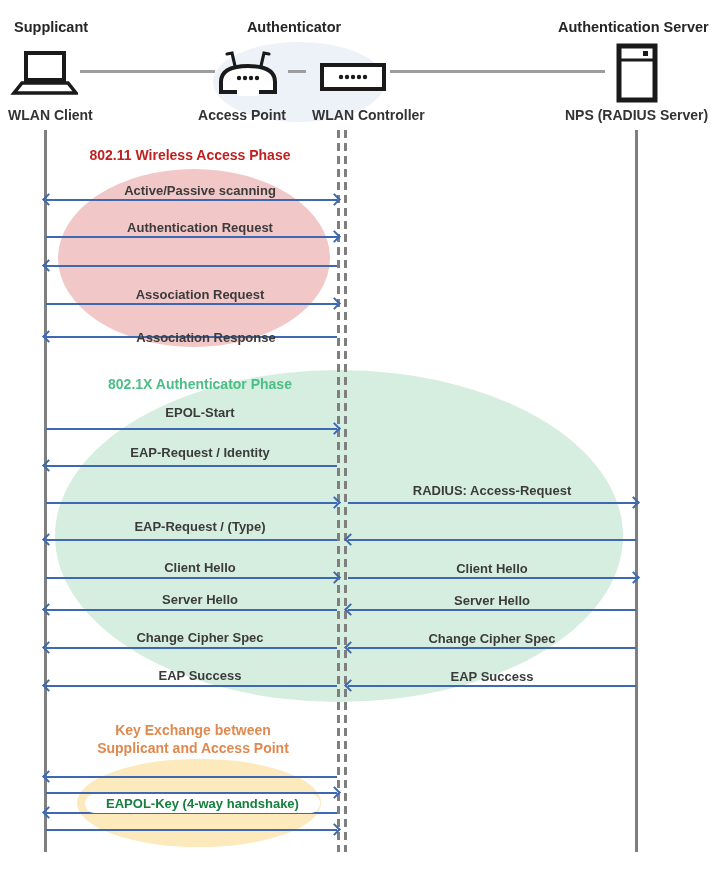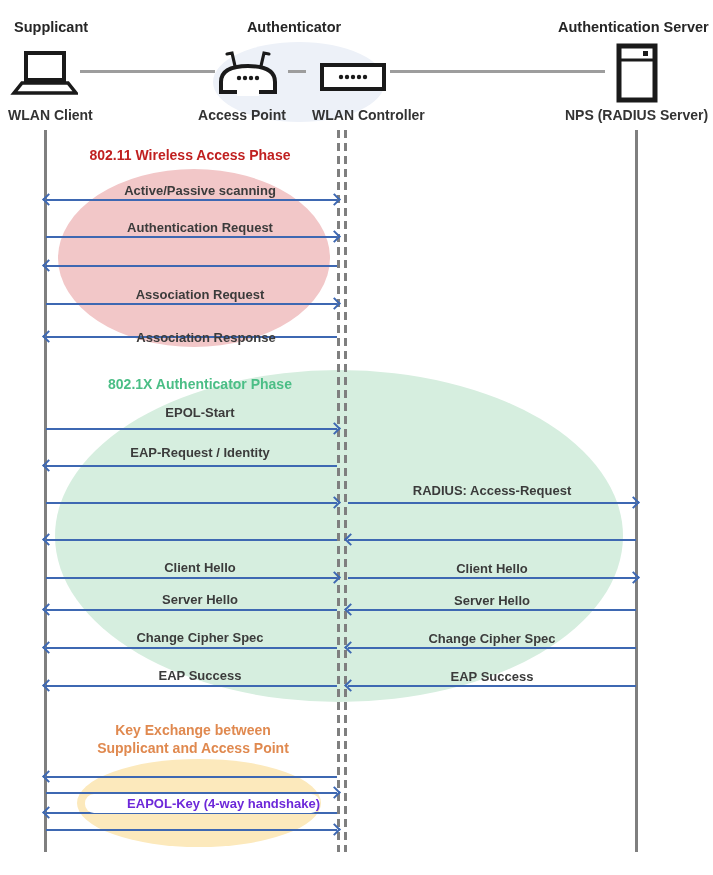--- a/index.html
+++ b/index.html
@@ -17,21 +17,21 @@
   .lifeline{position:absolute;width:3px;background:#7f7f7f;z-index:2;}
   .dashline{position:absolute;width:3px;z-index:2;
     background:repeating-linear-gradient(to bottom,#7f7f7f 0 8px,rgba(0,0,0,0) 8px 13px);}
   
   .phase-title{position:absolute;font-size:14px;text-align:center;white-space:nowrap;z-index:4;}
   .t-red{color:#c02020;}
   .t-green{color:#4bbe86;}
   .t-orange{color:#e0894f;}
   
   .mlabel{position:absolute;font-size:13px;color:#3b3b3b;text-align:center;white-space:nowrap;z-index:4;}
-  .mlabel-box{position:absolute;font-size:13px;color:#6d28d9;text-align:right;white-space:nowrap;z-index:4;
+  .mlabel-box{position:absolute;font-size:13px;color:#15803d;text-align:center;white-space:nowrap;z-index:4;
     background:#fff;border-radius:9px;height:19px;line-height:19px;}
   .arrow{position:absolute;height:0;border-top:2px solid #3e68b2;z-index:3;}
   .head{position:absolute;width:9px;height:9px;box-sizing:border-box;}
   .head.r{right:-2px;top:-6px;border-top:2px solid #3e68b2;border-right:2px solid #3e68b2;transform:rotate(45deg);}
   .head.l{left:-2px;top:-6px;border-bottom:2px solid #3e68b2;border-left:2px solid #3e68b2;transform:rotate(45deg);}
 </style>
 </head>
 <body>
 
 <div id="canvas">
@@ -132,20 +132,21 @@
 
   <div class="mlabel" style="left:60px;width:280px;top:445px;">EAP-Request / Identity</div>
   <div class="arrow" style="left:46px;width:291px;top:465px;">
       <span class="head l"></span>
     </div>
 
   <div class="arrow" style="left:46px;width:291px;top:502px;">
       <span class="head r"></span>
     </div>
 
+  <div class="mlabel" style="left:60px;width:280px;top:519px;">EAP-Request / (Type)</div>
   <div class="arrow" style="left:46px;width:291px;top:539px;">
       <span class="head l"></span>
     </div>
 
   <div class="mlabel" style="left:60px;width:280px;top:560px;">Client Hello</div>
   <div class="arrow" style="left:46px;width:291px;top:577px;">
       <span class="head r"></span>
     </div>
 
   <div class="mlabel" style="left:60px;width:280px;top:592px;">Server Hello</div>

